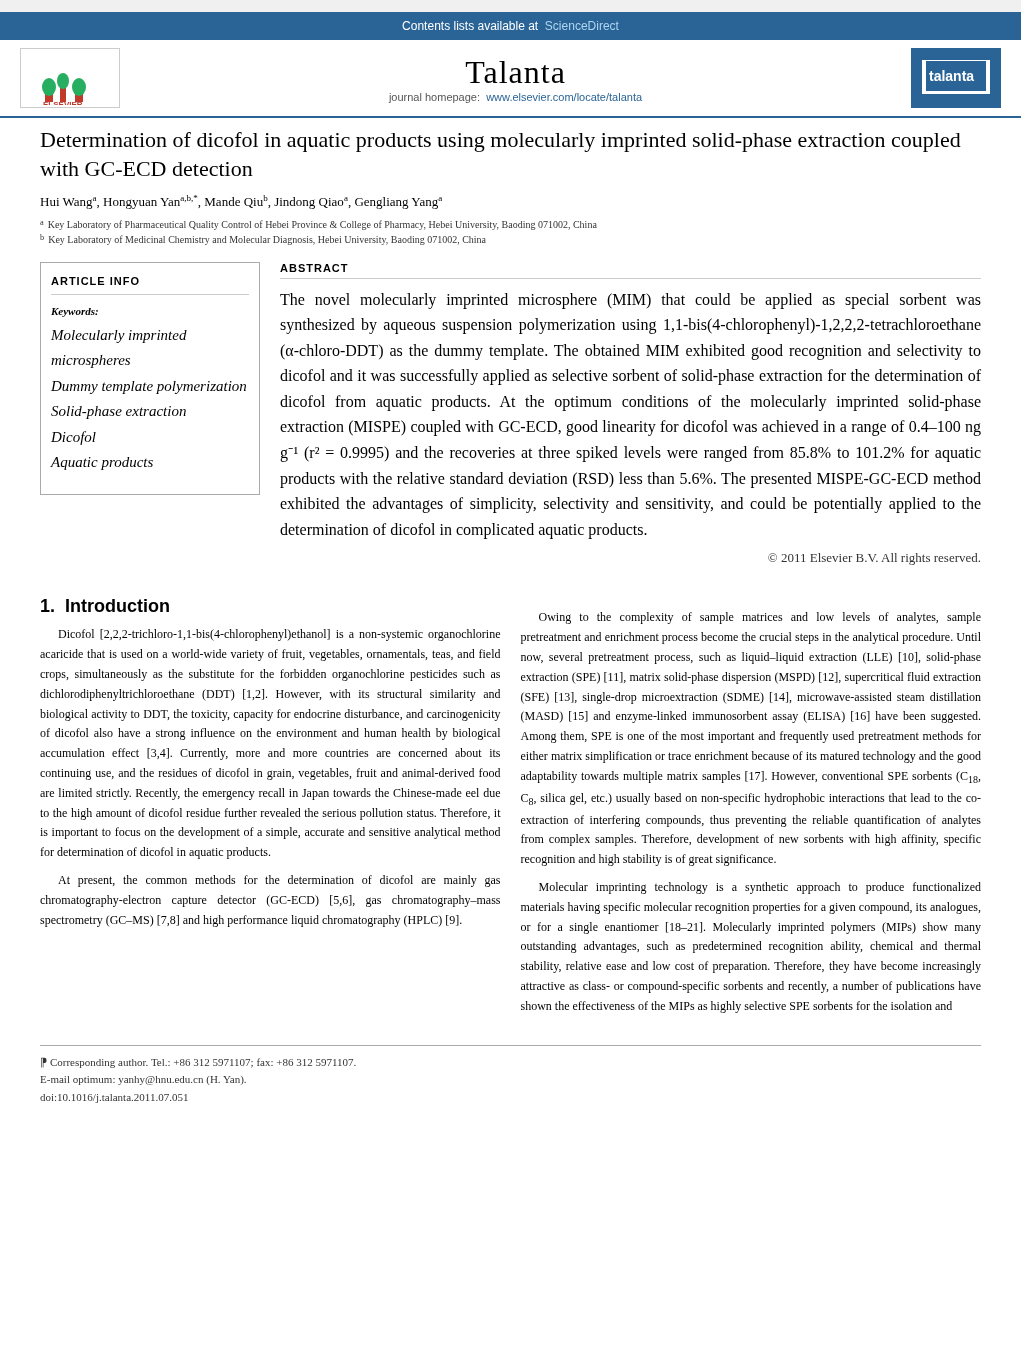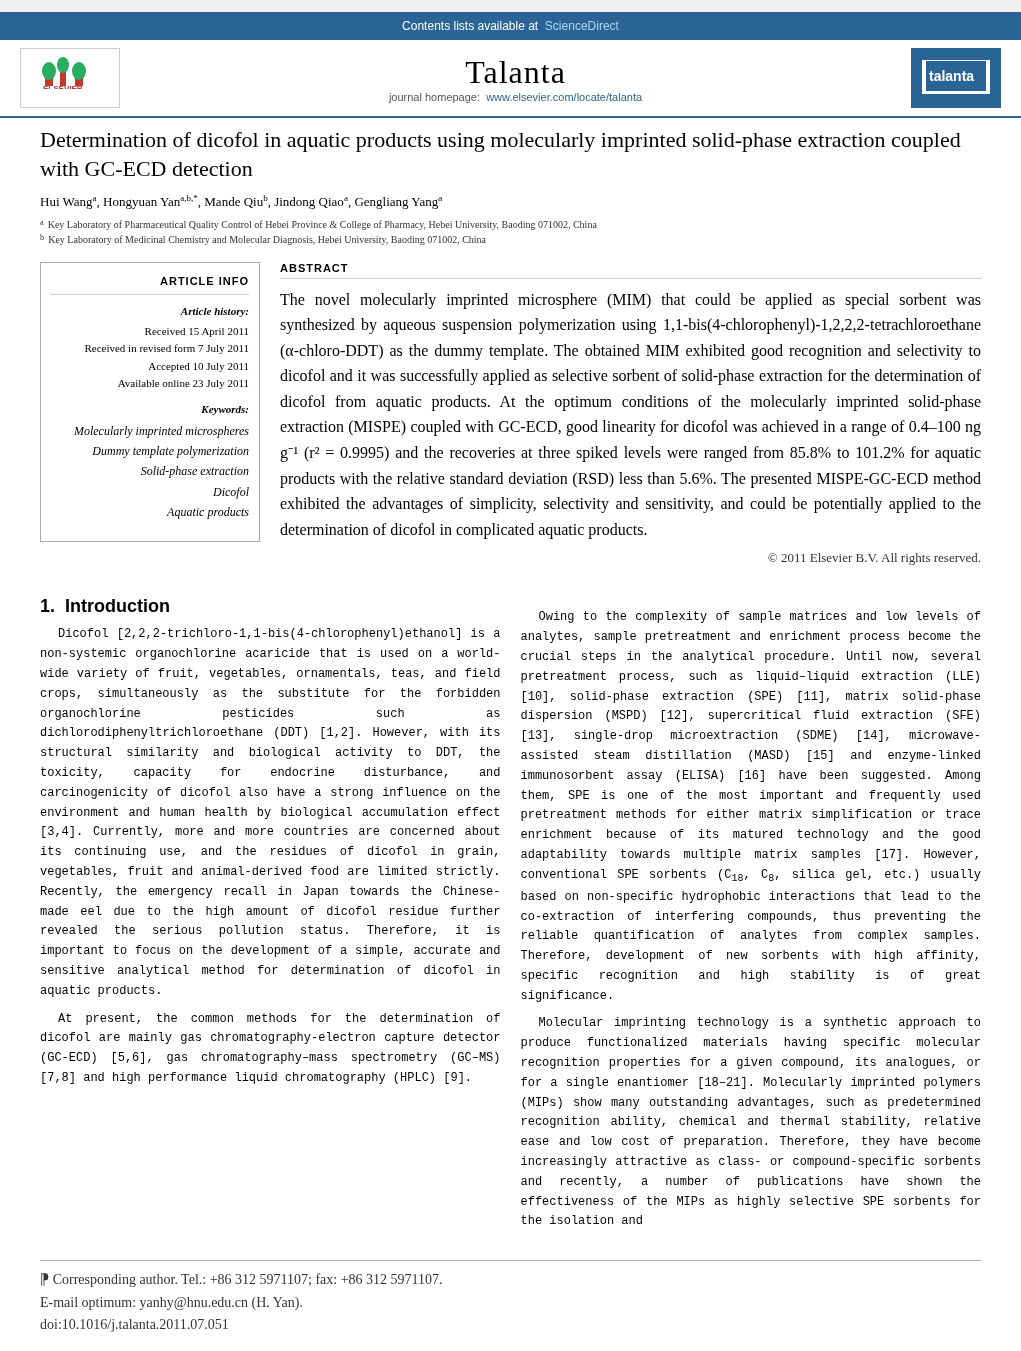--- a/index.html
+++ b/index.html
@@ -38,21 +38,21 @@
       border-bottom: 2px solid #2a6496;
       display: flex;
       align-items: center;
       padding: 8px 20px;
       gap: 10px;
     }
     .elsevier-logo {
       width: 100px;
       height: 60px;
       display: flex;
-      align-items: flex-start;
+      align-items: flex-end;
       justify-content: center;
       border: 1px solid #ccc;
       font-size: 10px;
       color: #c0392b;
       font-weight: bold;
       font-family: Arial, sans-serif;
       flex-shrink: 0;
     }
     .journal-center {
       flex: 1;
@@ -112,21 +112,20 @@
     }
     
     .two-col {
       display: flex;
       gap: 20px;
       margin-top: 10px;
     }
     .left-col {
       width: 220px;
       flex-shrink: 0;
-      text-align: right;
     }
     .right-col {
       flex: 1;
     }
     
     .article-info-box {
       border: 1px solid #aaa;
       padding: 10px;
       font-size: 11px;
       line-height: 1.6;
@@ -143,21 +142,21 @@
     }
     .info-group {
       margin-bottom: 8px;
     }
     .info-group .info-title {
       font-style: italic;
       font-weight: bold;
       margin-bottom: 2px;
     }
     .keywords-list {
-      font-size: 12px;
+      font-size: 15px;
       line-height: 1.7;
       font-style: italic;
     }
     
     .abstract-box {
       font-size: 16px;
       line-height: 1.6;
       text-align: justify;
     }
     .copyright {
@@ -177,40 +176,39 @@
       font-family: Arial, sans-serif;
     }
     .body-text {
       font-size: 12px;
       line-height: 1.65;
       text-align: justify;
     }
     .body-text p {
       margin-bottom: 8px;
       text-indent: 1.5em;
-      font-family: Liberation Mono, monospace;
     }
     
     .body-two-col {
       display: flex;
       gap: 20px;
       margin-top: 10px;
     }
     .body-left {
       flex: 1;
     }
     .body-right {
       flex: 1;
     }
     
     .footnote-area {
       border-top: 1px solid #aaa;
       margin-top: 20px;
       padding-top: 8px;
-      font-size: 14px;
+      font-size: 11px;
       color: #333;
       line-height: 1.6;
     }
     .blue-link {
       color: #2a6496;
       text-decoration: none;
     }
   </style>
 </head>
 <body>
@@ -277,27 +275,20 @@
           <span>Key Laboratory of Medicinal Chemistry and Molecular Diagnosis, Hebei University, Baoding 071002, China</span>
       </div>
     </div>
 
     <div class="two-col">
 
       <div class="left-col">
         <div class="article-info-box">
           <div class="section-label">ARTICLE INFO</div>
 
-          <div class="info-group">
-            <div class="info-title">Article history:</div>
-            <div>Received 15 April 2011</div>
-            <div>Received in revised form 7 July 2011</div>
-            <div>Accepted 10 July 2011</div>
-            <div>Available online 23 July 2011</div>
-          </div>
 
           <div class="info-group">
             <div class="info-title">Keywords:</div>
             <div class="keywords-list">
               <div>Molecularly imprinted microspheres</div>
               <div>Dummy template polymerization</div>
               <div>Solid-phase extraction</div>
               <div>Dicofol</div>
               <div>Aquatic products</div>
             </div>

